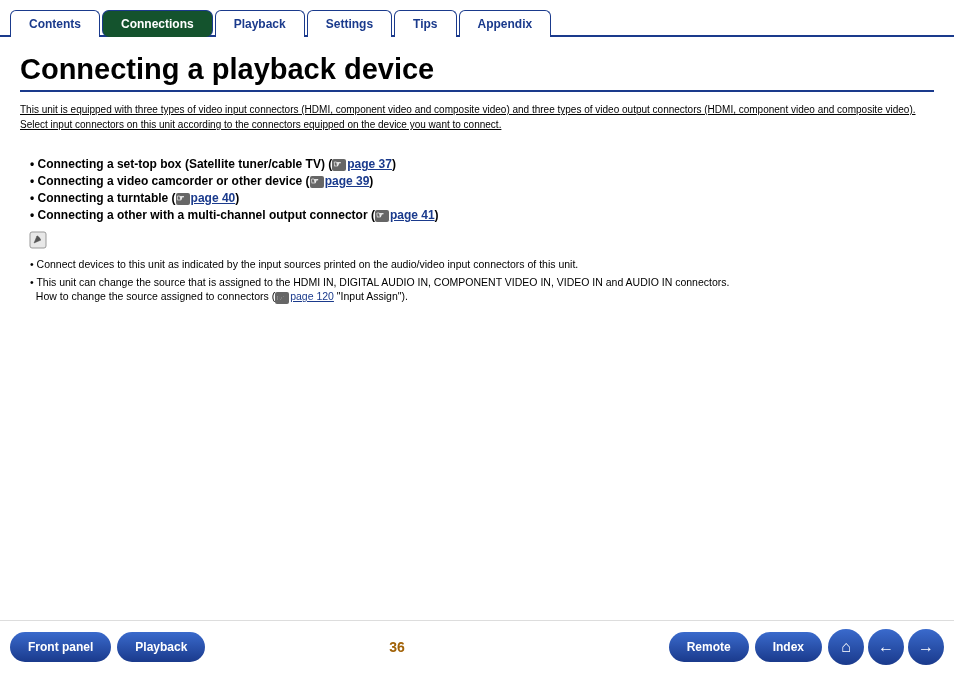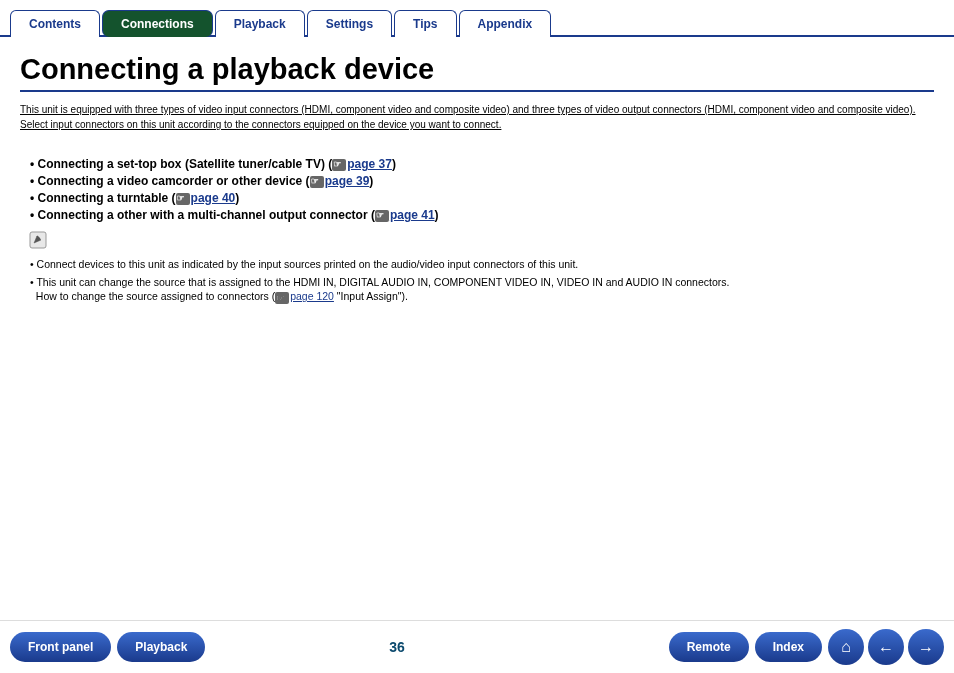--- a/index.html
+++ b/index.html
@@ -132,21 +132,21 @@
       font-weight: bold;
       cursor: pointer;
       white-space: nowrap;
     }
 
     .page-number {
       flex: 1;
       text-align: center;
       font-size: 14px;
       font-weight: bold;
-      color: #0c4a6e;
+      color: #a16207;
       margin-left: -80px;
     }
 
     .icon-btn {
       background: linear-gradient(to bottom, #3a6acc, #1a3a8c);
       color: #fff;
       border: none;
       border-radius: 50%;
       width: 36px;
       height: 36px;

